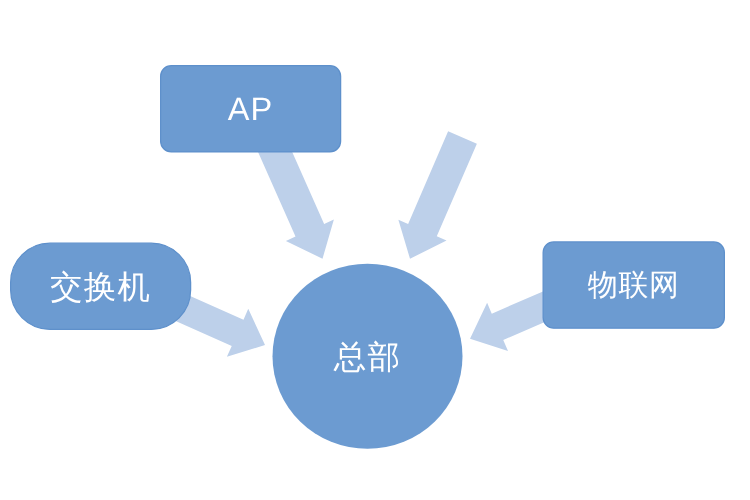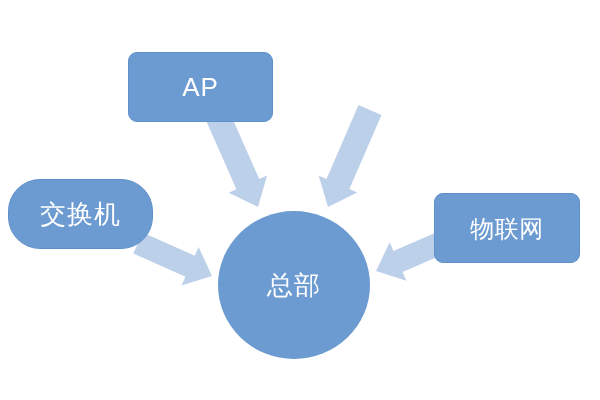--- a/index.html
+++ b/index.html
@@ -48,21 +48,21 @@
   }
   .circle {
     background: var(--node-fill, #6C9BD1);
     border-radius: 50%;
     font-size: 26px;
     line-height: 47px;
     letter-spacing: 1px;
   }
   .node-ap     { left: 128px; top:  52px; width: 145px; height: 70px; }
   .node-branch { left: 313px; top:  52px; width: 146px; height: 70px; }
-  .node-switch { left:   8px; top: 179px; width: 145px; height: 70px; border-radius: 32px; }
+  .node-switch { left:   8px; top: 194px; width: 145px; height: 70px; border-radius: 32px; }
   .node-iot    { left: 434px; top: 193px; width: 146px; height: 70px; }
   .node-center { left: 218px; top: 211px; width: 152px; height: 148px; }
 </style>
 </head>
 <body>
 
 <div class="stage" style="--bg: #FFFFFF; --node-fill: #6C9BD1; --node-border: #5E90CB; --arrow-fill: #BDD0EA; --label-text: #FFFFFF;">
 
   <svg class="arrows-layer" viewBox="0 0 600 400" xmlns="http://www.w3.org/2000/svg">
     <polygon id="arrow-0" points="203.6,115.1 236.4,189.2 228.7,192.7 258.0,207.0 267.1,175.6 259.3,179.1 226.4,104.9"></polygon>

